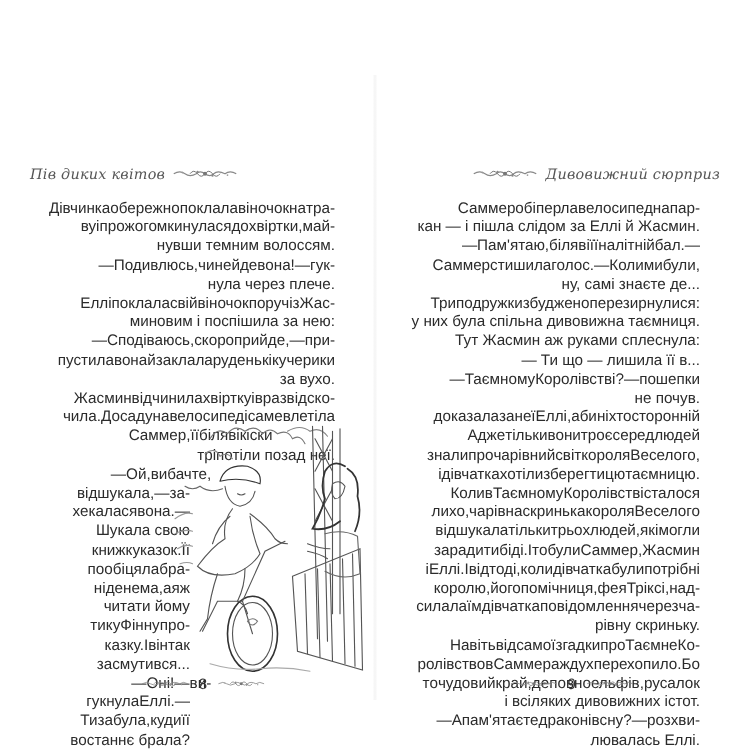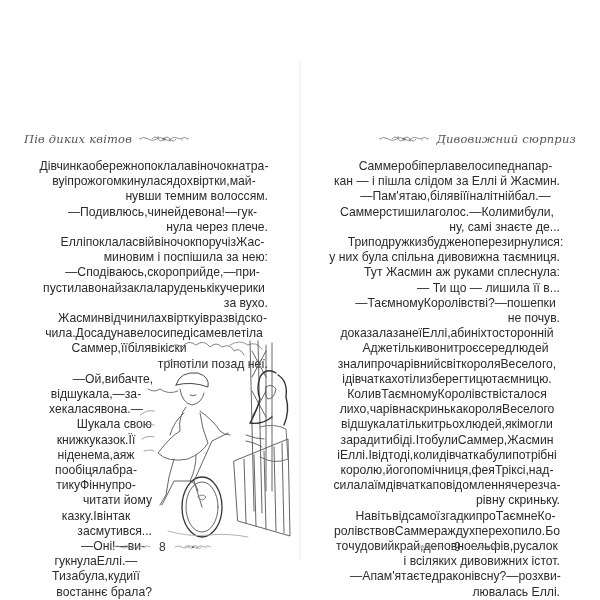--- a/index.html
+++ b/index.html
@@ -15,21 +15,21 @@
 
   .running-head { position:absolute; top:84px; display:flex; align-items:center; gap:6px;
     font-family:"DejaVu Serif", serif; font-style:italic; font-size:11.5px; color:#555; letter-spacing:0.2px; }
   .left .running-head { left:24px; }
   .right .running-head { right:24px;text-align:center; }
   .orn { display:inline-block; width:52px; height:8px; }
 
   .body-text { position:absolute; font-size:12.2px; line-height:15.2px; color:#2b2b2b; }
   .left .body-text { left:40px; top:111px; width:228px; }
   .right .body-text { left:34px; top:111px; width:226px; }
-  .line { white-space:nowrap; display:flex; justify-content:center; }
+  .line { white-space:nowrap; display:flex; justify-content:flex-end; }
   .line.last { justify-content:flex-end; }
   .line.indent { padding-left:17px; }
   .line.narrow { width:112px; }
   .line.mid { width:178px; }
   .line span { white-space:pre; }
 
   .illustration { position:absolute; left:138px; top:283px; width:160px; height:212px; }
 
   .folio { position:absolute; top:492px; display:flex; align-items:center; gap:8px;
     font-size:12px; color:#333; }
@@ -172,37 +172,37 @@
       </div>
       <div class="line last narrow">
         <span>Шукала свою</span>
       </div>
       <div class="line narrow">
         <span>книжку</span>
         <span>казок.</span>
         <span>Її</span>
       </div>
       <div class="line narrow">
+        <span>пообіцяла</span>
+        <span>бра-</span>
+      </div>
+      <div class="line narrow">
         <span>ніде</span>
         <span>нема,</span>
         <span>а</span>
         <span>я</span>
         <span>ж</span>
       </div>
-      <div class="line narrow">
-        <span>пообіцяла</span>
-        <span>бра-</span>
+      <div class="line last narrow">
+        <span>читати йому</span>
       </div>
       <div class="line narrow">
         <span>тику</span>
         <span>Фінну</span>
         <span>про-</span>
-      </div>
-      <div class="line last narrow">
-        <span>читати йому</span>
       </div>
       <div class="line narrow">
         <span>казку.</span>
         <span>І</span>
         <span>він</span>
         <span>так</span>
       </div>
       <div class="line last narrow">
         <span>засмутився...</span>
       </div>

